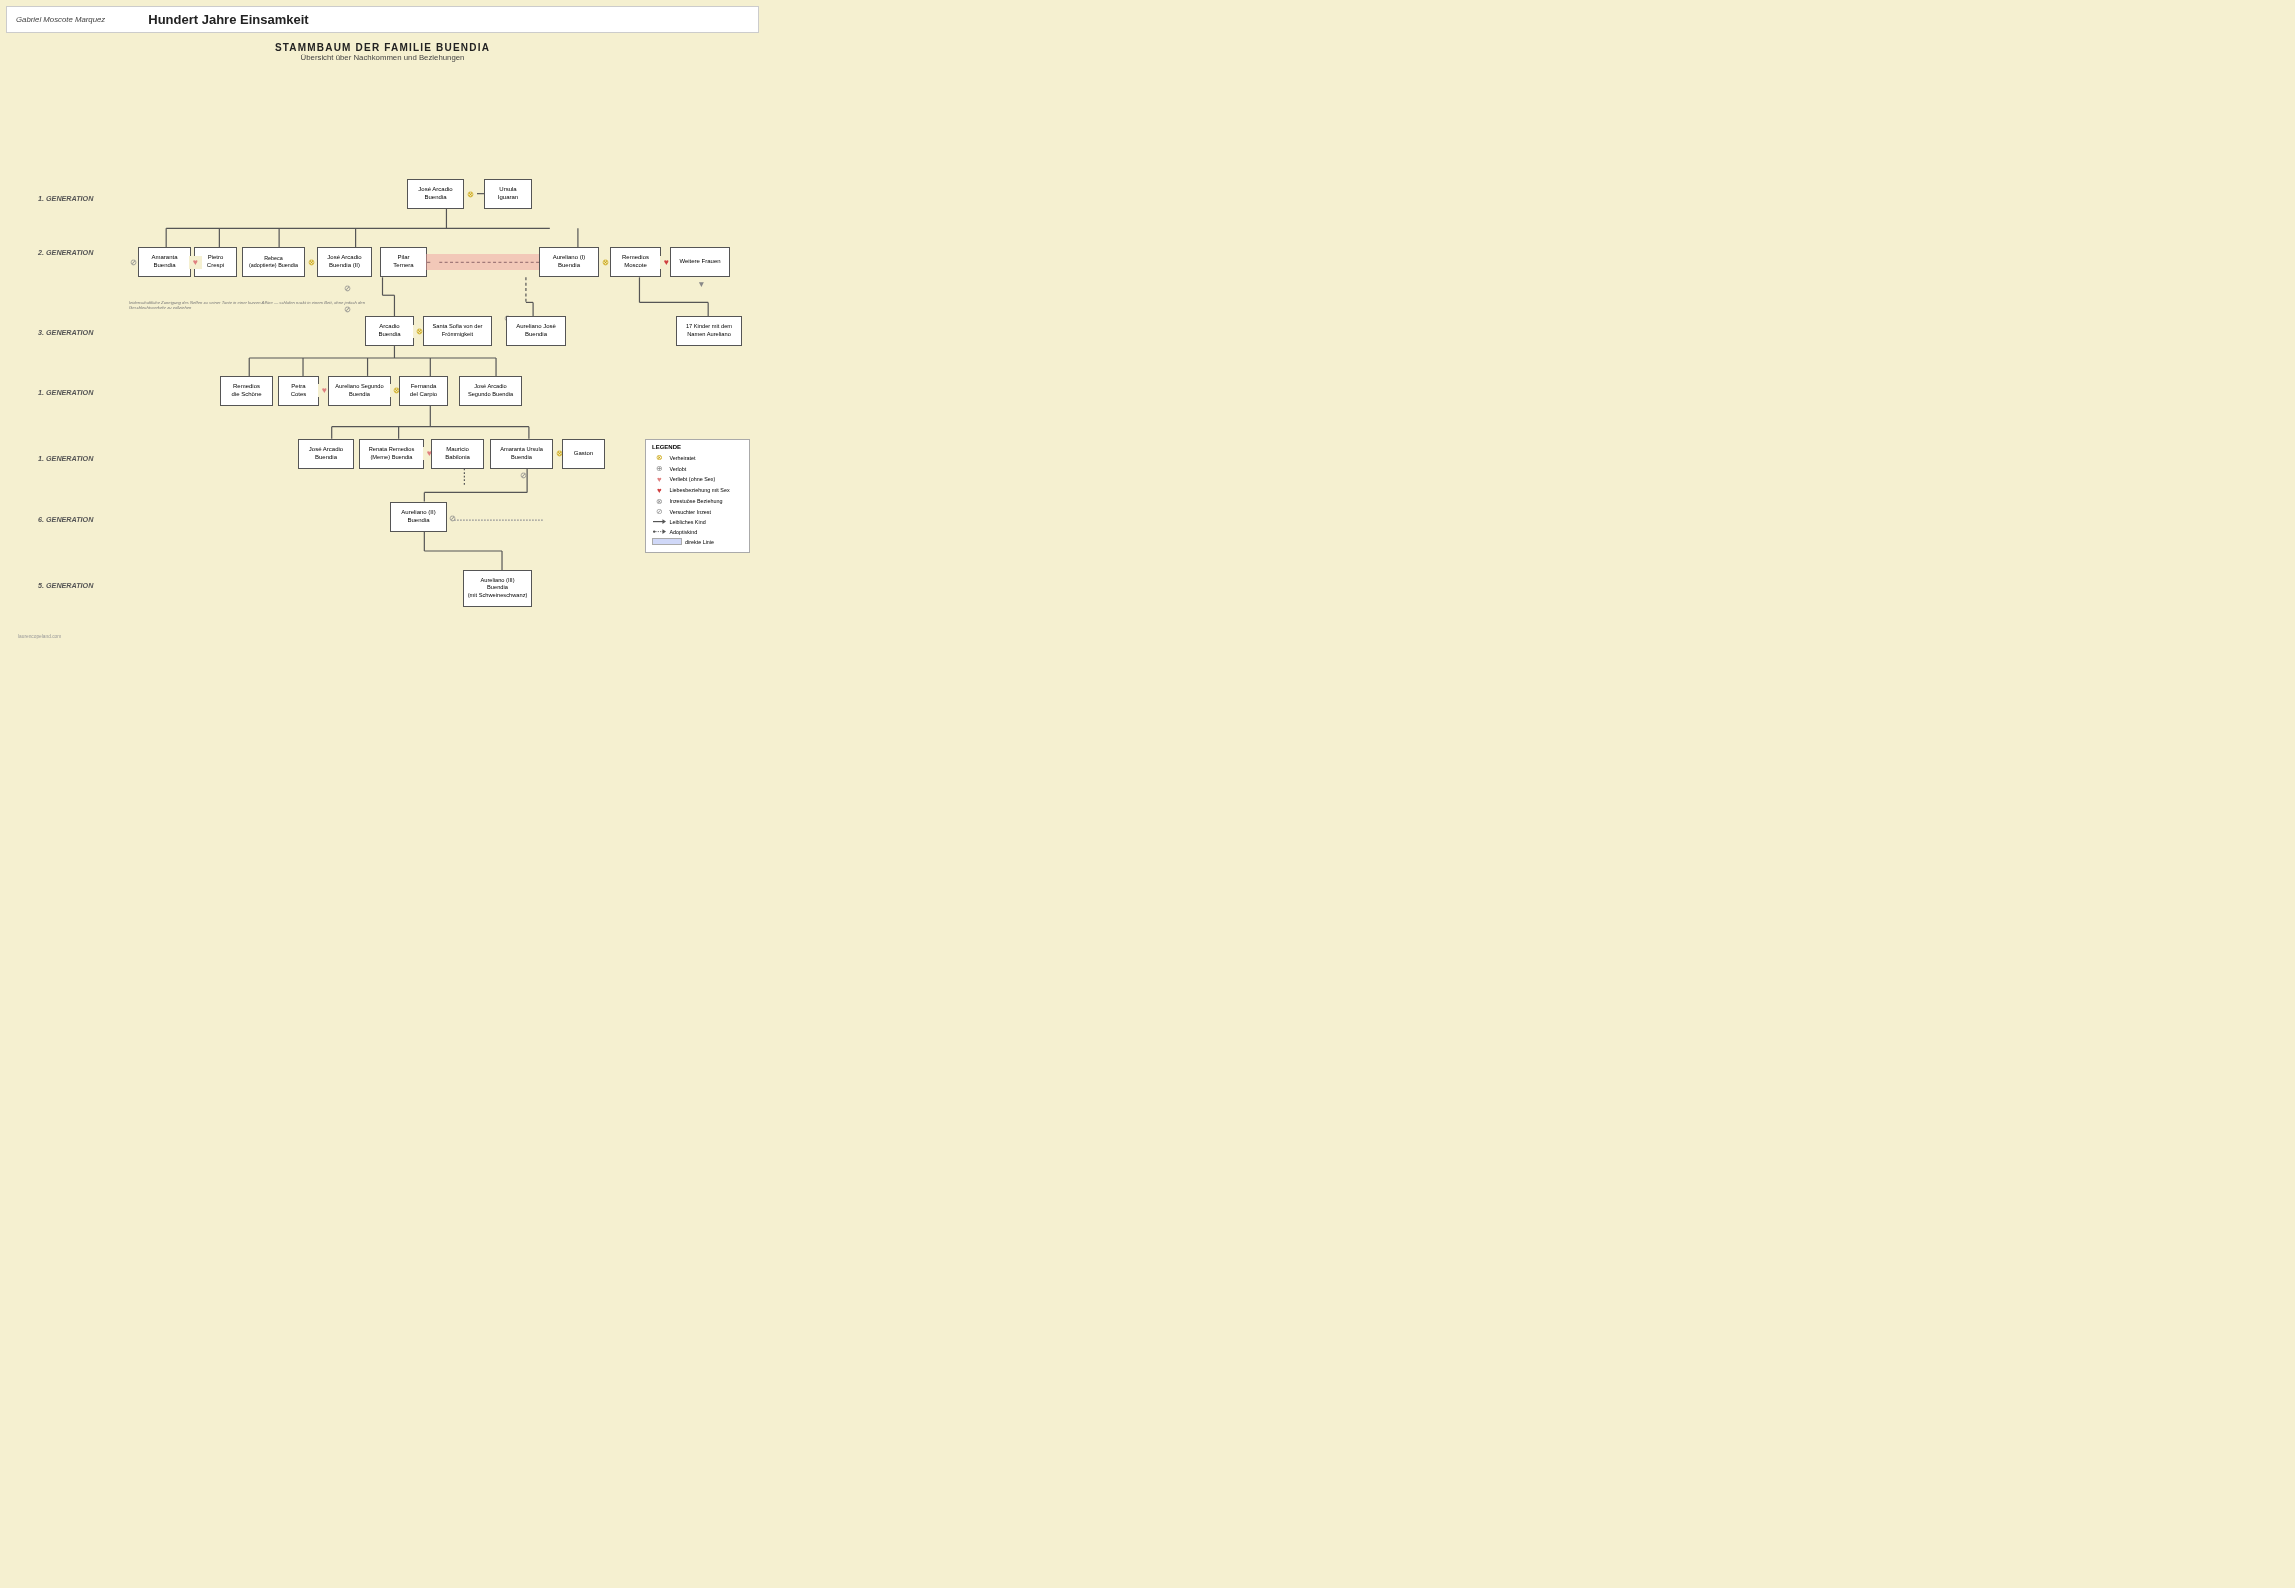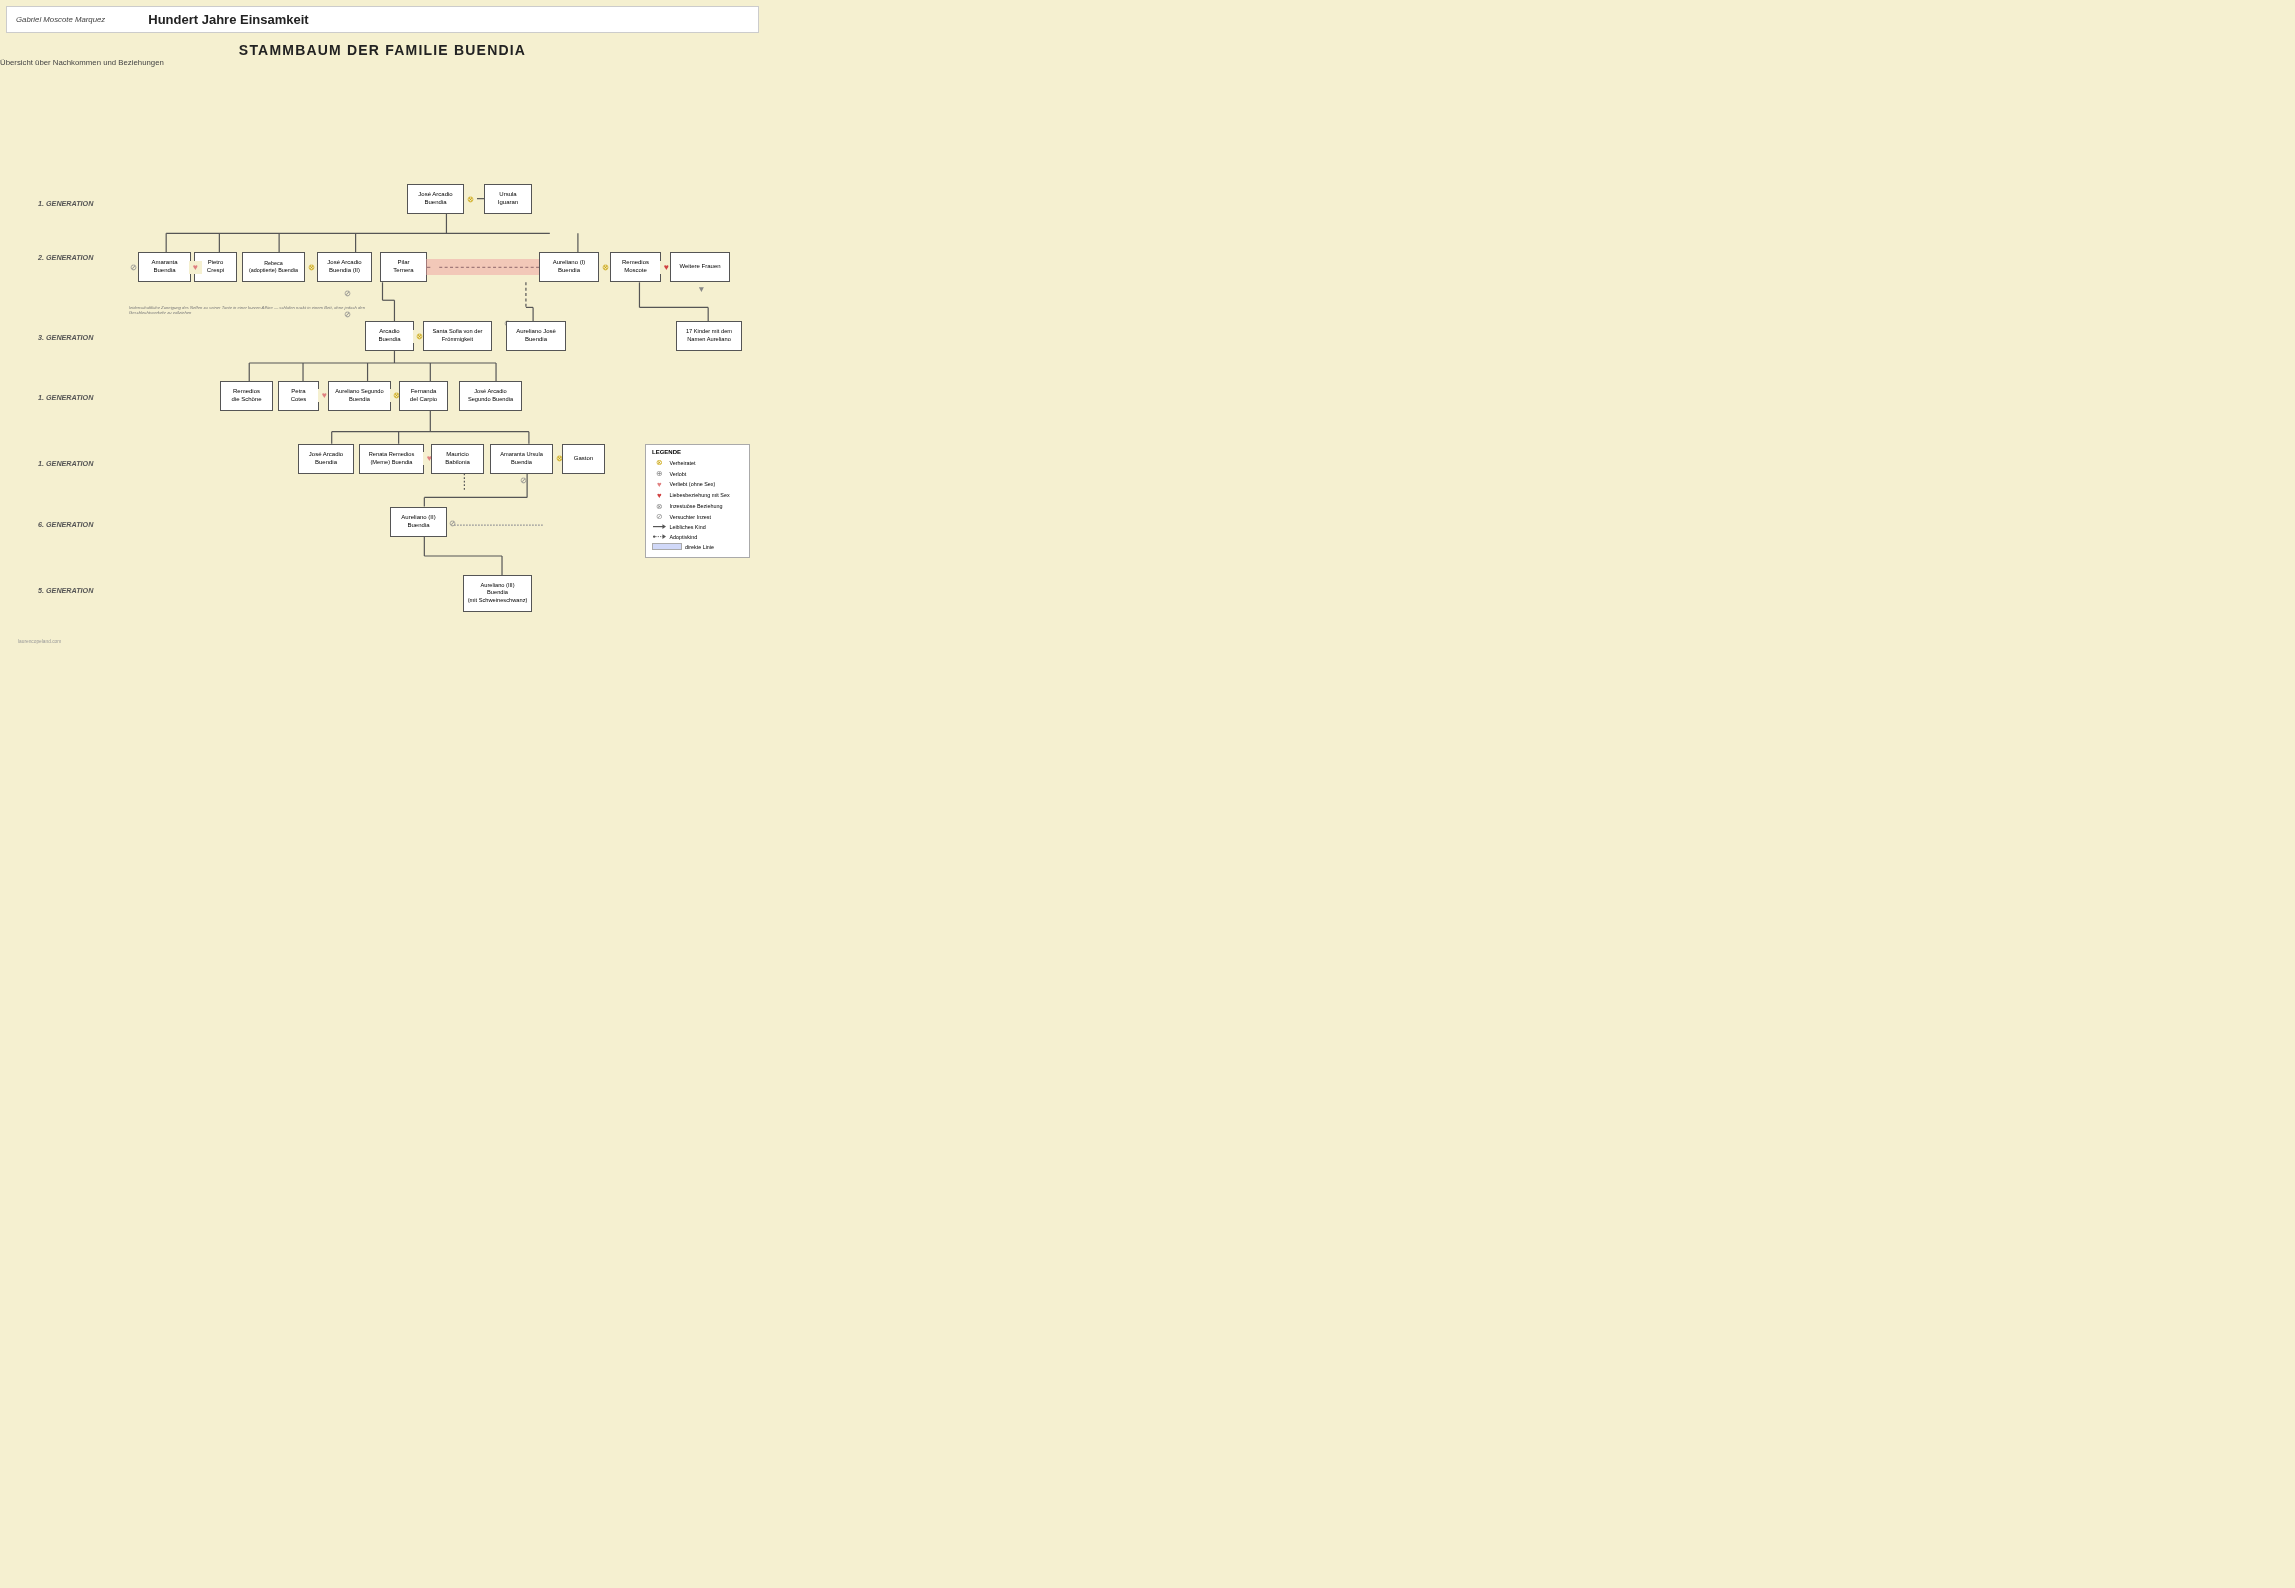--- a/index.html
+++ b/index.html
@@ -26,28 +26,28 @@
       color: #444;
     }
     .header-title {
       font-size: 13px;
       font-weight: bold;
       color: #222;
       padding-left: 37px;
     }
     .main-title {
       text-align: center;
-      font-size: 14px;
+      font-size: 10px;
       font-weight: bold;
       letter-spacing: 1.2px;
       color: #222;
       margin-top: 9px;
     }
     .sub-title {
-      text-align: left;
+      text-align: center;
       font-size: 7.8px;
       color: #444;
       margin-bottom: 6px;
     }
     .diagram-area {
       position: relative;
       width: 741px;
       margin: 0 auto;
       height: 574px;
     }

